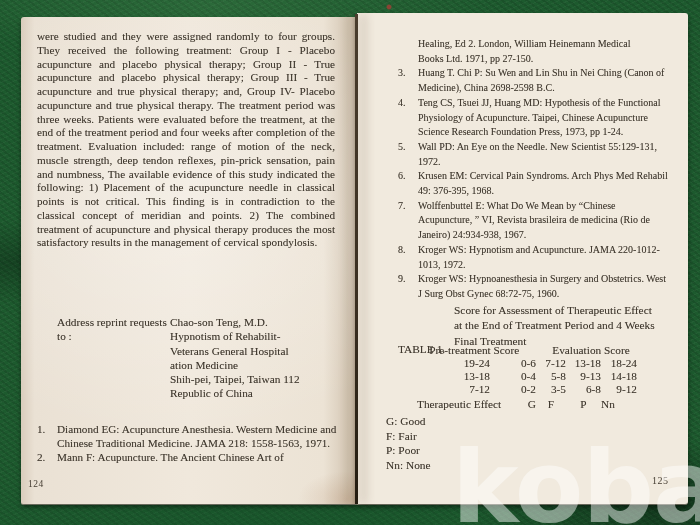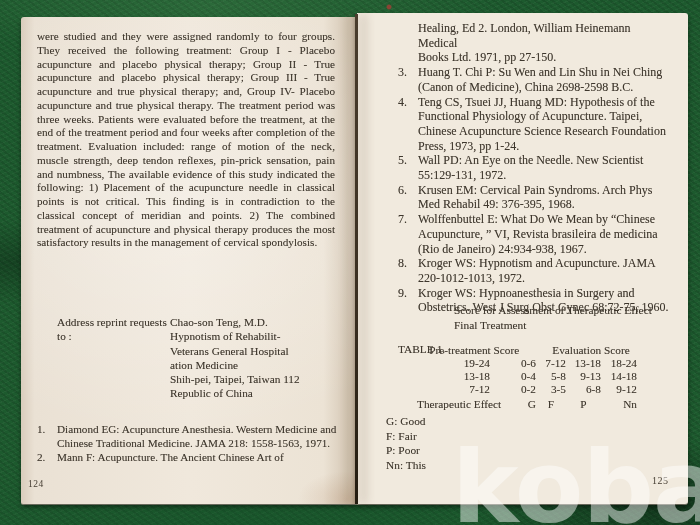--- a/index.html
+++ b/index.html
@@ -62,38 +62,38 @@
     position:absolute;left:0;top:388px;width:345px;text-align:center;
     font-weight:bold;font-size:11.8px;letter-spacing:0.6px;color:#352f25;
   }
   .lp-refs{position:absolute;left:16px;top:406px;width:302px;font-size:11.2px;line-height:13.9px;
     text-shadow:0 0 0.6px rgba(62,55,45,0.35);}
   .ref-item{display:flex;}
   .ref-num{width:20px;flex:none;}
   .ref-text{flex:1;}
   .pagenum-l{position:absolute;left:7px;top:462px;font-size:9.5px;letter-spacing:0.5px;color:#45var3d32;color:#453d32;}
   
-  .rp-refs{position:absolute;left:41px;top:8px;width:272px;font-size:12px;line-height:14.7px;
+  .rp-refs{position:absolute;left:41px;top:24px;width:272px;font-size:10px;line-height:14.7px;
     text-shadow:0 0 0.6px rgba(62,55,45,0.35);}
   .cont-line{padding-left:20px;}
   .tbl-caption{position:absolute;left:41px;top:290px;width:280px;font-size:11.4px;line-height:15.3px;display:flex;
     text-shadow:0 0 0.6px rgba(62,55,45,0.35);}
   .tbl-cap-label{width:56px;flex:none;margin-top:39px;}
   .tbl{position:absolute;left:60px;top:330px;width:225px;font-size:11.3px;
     text-shadow:0 0 0.6px rgba(62,55,45,0.35);}
   .thead{display:flex;line-height:14px;justify-content:center;}
   .thead .h-left{width:123px;flex:none;}
   .trow{display:grid;grid-template-columns:73px 46px 30px 35px 36px;line-height:12.9px;}
   .trow span{text-align:right;}
   .teffect{display:flex;line-height:14px;margin-top:1px;}
   .teffect .t-label{width:102px;flex:none;}
   .teffect .tg{width:17px;text-align:right;}
   .teffect .tf{width:30px;text-align:center;}
   .teffect .tp{width:35px;text-align:center;}
-  .teffect .tn{width:36px;text-align:right;}
+  .teffect .tn{width:36px;text-align:left;}
   .legend{position:absolute;left:29px;top:401px;font-size:11.4px;line-height:14.6px;
     text-shadow:0 0 0.6px rgba(62,55,45,0.35);}
   .pagenum-r{position:absolute;left:295px;top:462px;font-size:10px;letter-spacing:0.5px;color:#453d32;}
   
   .watermark{
     position:absolute;left:452px;top:438px;z-index:9;
     font-family:"DejaVu Sans", sans-serif;font-weight:700;
     font-size:100px;line-height:1;letter-spacing:-1px;
     color:rgba(255,255,255,0.47);
     pointer-events:none;white-space:nowrap;
@@ -165,20 +165,21 @@
       <div class="ref-item">
         <span class="ref-num">9.</span>
         <span class="ref-text">Kroger WS: Hypnoanesthesia in Surgery and Obstetrics. West J Surg Obst Gynec 68:72-75, 1960.</span>
       </div>
     </div>
 
     <div class="tbl-caption">
       <span class="tbl-cap-label">TABLE 1.</span>
       <span class="tbl-cap-lines">
         <span style="display:block">Score for Assessment of Therapeutic Effect</span>
+        <span style="display:block">at the End of Treatment Period and 4 Weeks</span>
         <span style="display:block">Final Treatment</span>
       </span>
     </div>
 
     <div class="tbl">
       <div class="thead">
         <span class="h-left">Pre-treatment Score</span>
         <span class="h-right">Evaluation Score</span>
       </div>
       <div class="trow">
@@ -208,21 +209,21 @@
         <span class="tf">F</span>
         <span class="tp">P</span>
         <span class="tn">Nn</span>
       </div>
     </div>
 
     <div class="legend">
       <div>G: Good</div>
       <div>F: Fair</div>
       <div>P: Poor</div>
-      <div>Nn: This</div>
+      <div>Nn: None</div>
     </div>
 
     <div class="pagenum-r">125</div>
   </div>
 
   <div class="gutter"></div>
 
   <div class="watermark">kobay</div>
 </div>
 

